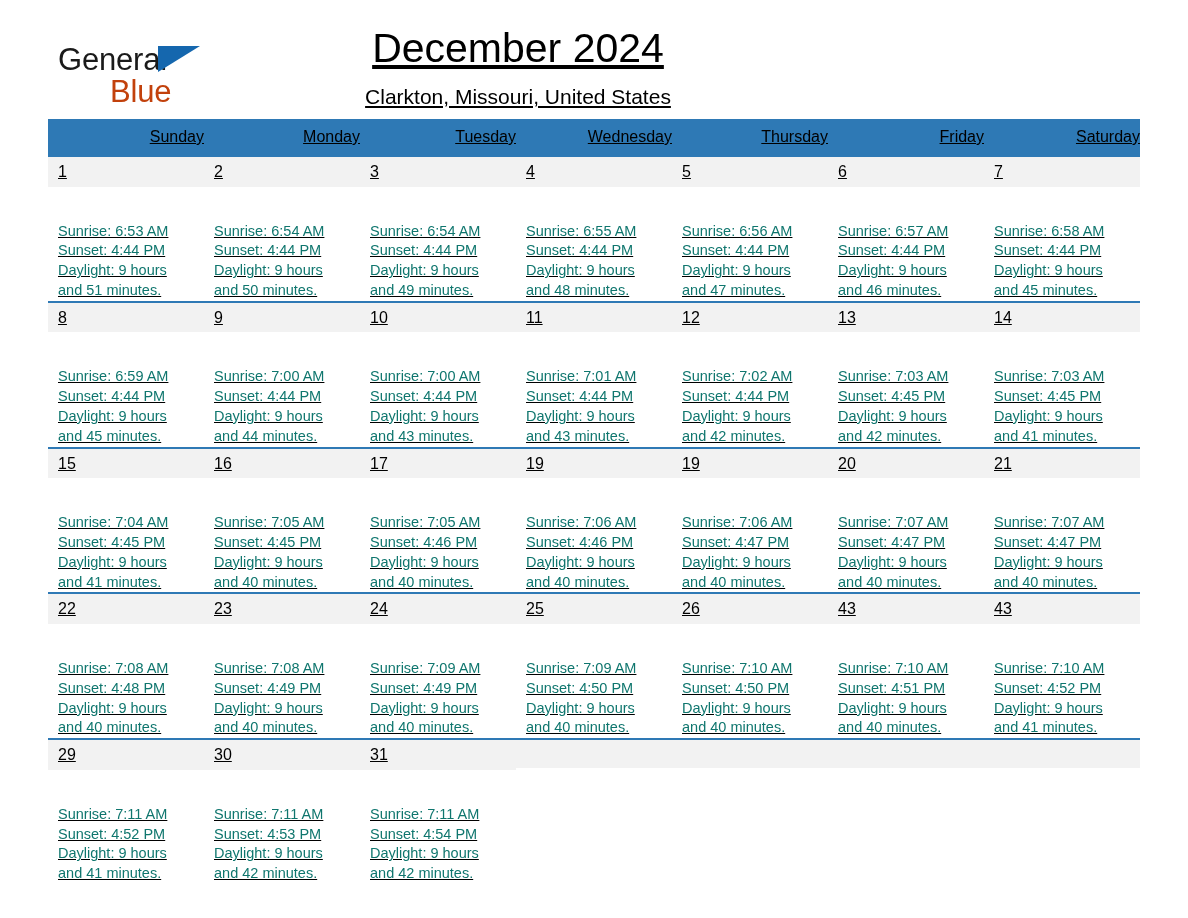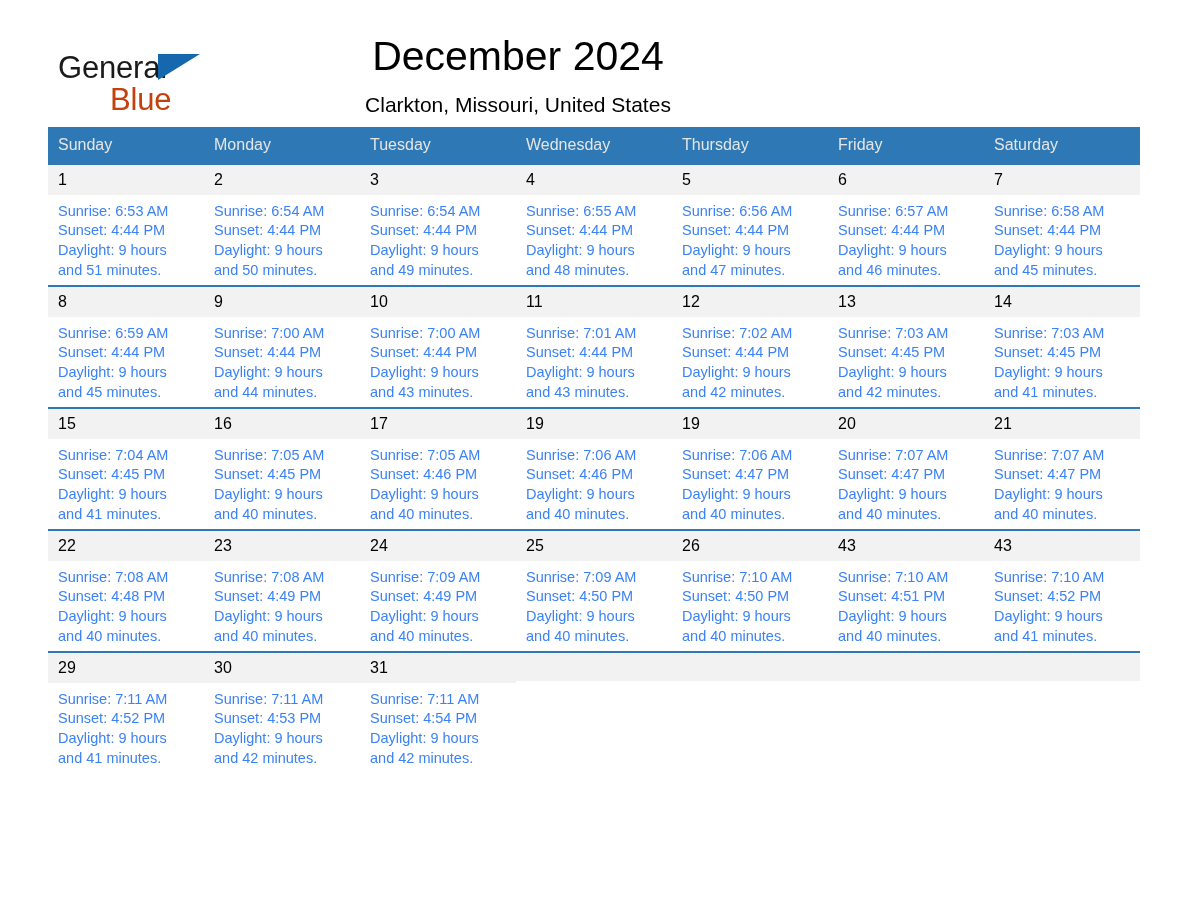--- a/index.html
+++ b/index.html
@@ -13,21 +13,22 @@
     height: 918px;
     font-family: "Liberation Sans", sans-serif;
     color: #000000;
     overflow: hidden;
   }
   .page {
     position: relative;
     width: 1036px;
     height: 918px;
     box-sizing: border-box;
-    padding: 8px 48px;
+    padding: 0 48px;
+    text-decoration: underline;
   }
 
   
   .header {
     position: relative;
     height: 115px;
   }
   .logo {
     position: absolute;
     left: 10px;
@@ -84,24 +85,24 @@
 
   
   table.calendar {
     width: 1092px;
     border-collapse: collapse;
     table-layout: fixed;
     margin-top: 4px;
   }
   table.calendar th {
     background: #2e79b5;
-    color: #e5e5e5;
+    color: #000000;
     font-size: 16px;
     font-weight: normal;
-    text-align: left;
+    text-align: right;
     padding: 9px 0 9px 10px;
     height: 17px;
     vertical-align: middle;
   }
   table.calendar td {
     vertical-align: top;
     padding: 0;
     width: 156px;
     border-top: 2px solid #2e79b5;
   }
@@ -119,21 +120,22 @@
   td.blank {
     background: #ffffff;
   }
   td.blank .daynum {
     background: #f2f2f2;
   }
   .details {
     padding: 7px 8px 0 10px;
     font-size: 14.5px;
     line-height: 19.8px;
-    color: #3b82f6;
+    color: #0f766e;
+    margin-top: 28px;
   }
   .details div {
     white-space: nowrap;
   }
 </style>
 </head>
 <body>
 
 <div class="page">
 

